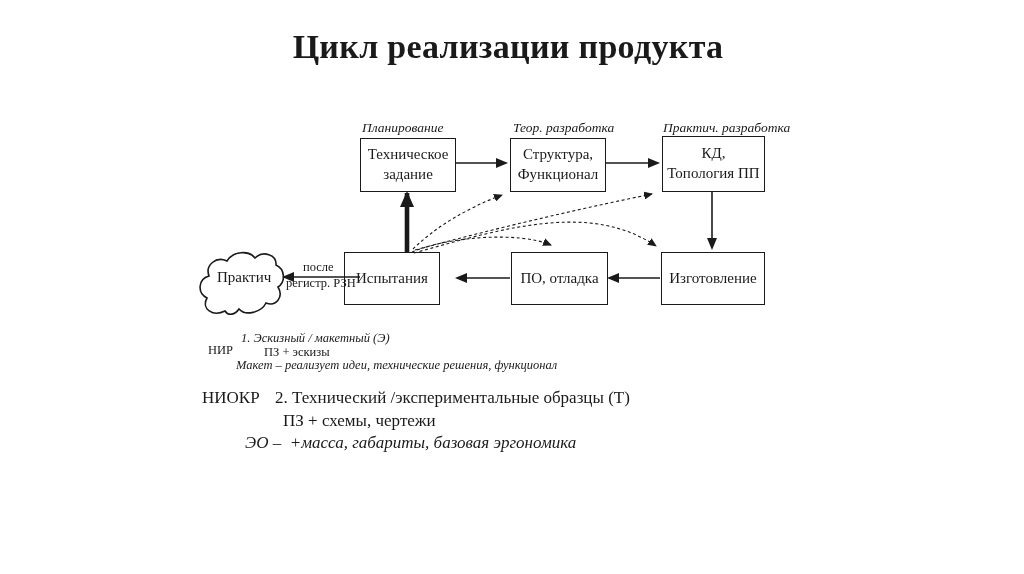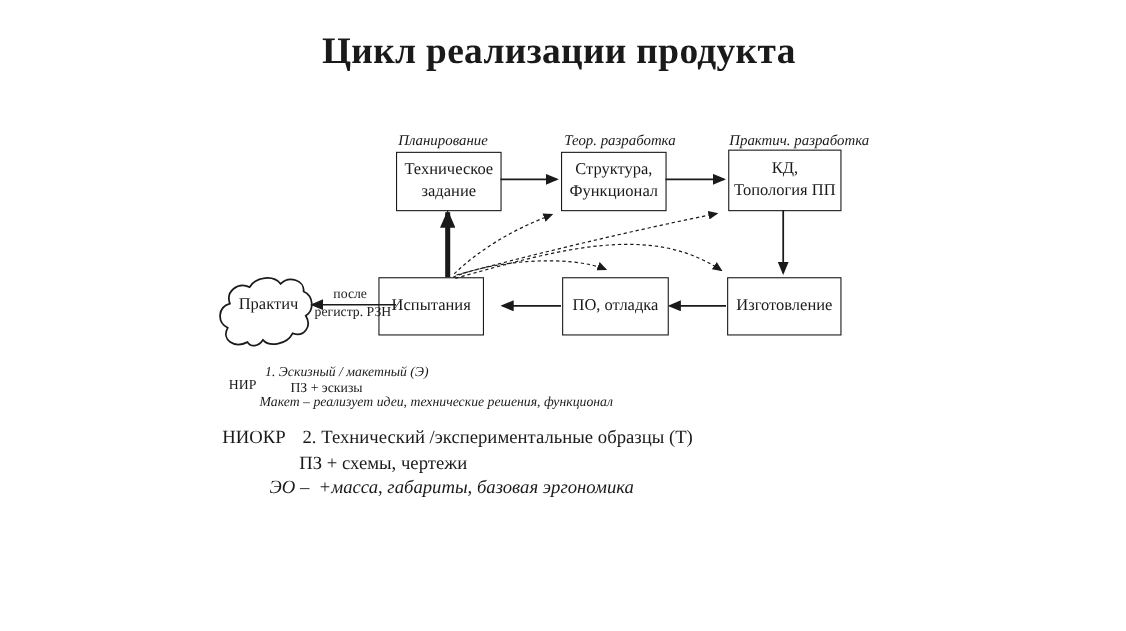--- a/index.html
+++ b/index.html
@@ -99,18 +99,18 @@
   <div class="arrow-lbl" style="left:303px; top:260px;">после</div>
   <div class="arrow-lbl" style="left:286px; top:276px;">регистр. РЗН</div>
 
   <div class="note-line noteA" style="left:208px; top:331px;margin-top:12px;">НИР</div>
   <div class="note-line noteA" style="left:241px; top:331px;font-style:italic;">1. Эскизный / макетный (Э)</div>
   <div class="note-line noteA" style="left:264px; top:345px;">ПЗ + эскизы</div>
   <div class="note-line noteA it" style="left:236px; top:358px;">Макет – реализует идеи, технические решения, функционал</div>
 
   <div class="note-line noteB" style="left:202px; top:388px;">НИОКР</div>
   <div class="note-line noteB" style="left:275px; top:388px;">2. Технический /экспериментальные образцы (Т)</div>
-  <div class="note-line noteB" style="left:272px; top:411px;">ПЗ + схемы, чертежи</div>
+  <div class="note-line noteB" style="left:283px; top:411px;">ПЗ + схемы, чертежи</div>
   <div class="note-line noteB it" style="left:245px; top:433px;">ЭО –  +масса, габариты, базовая эргономика</div>
 
   <div class="page-num">9</div>
   <div class="slide-edge"></div>
 </div>
 
 </body></html>

